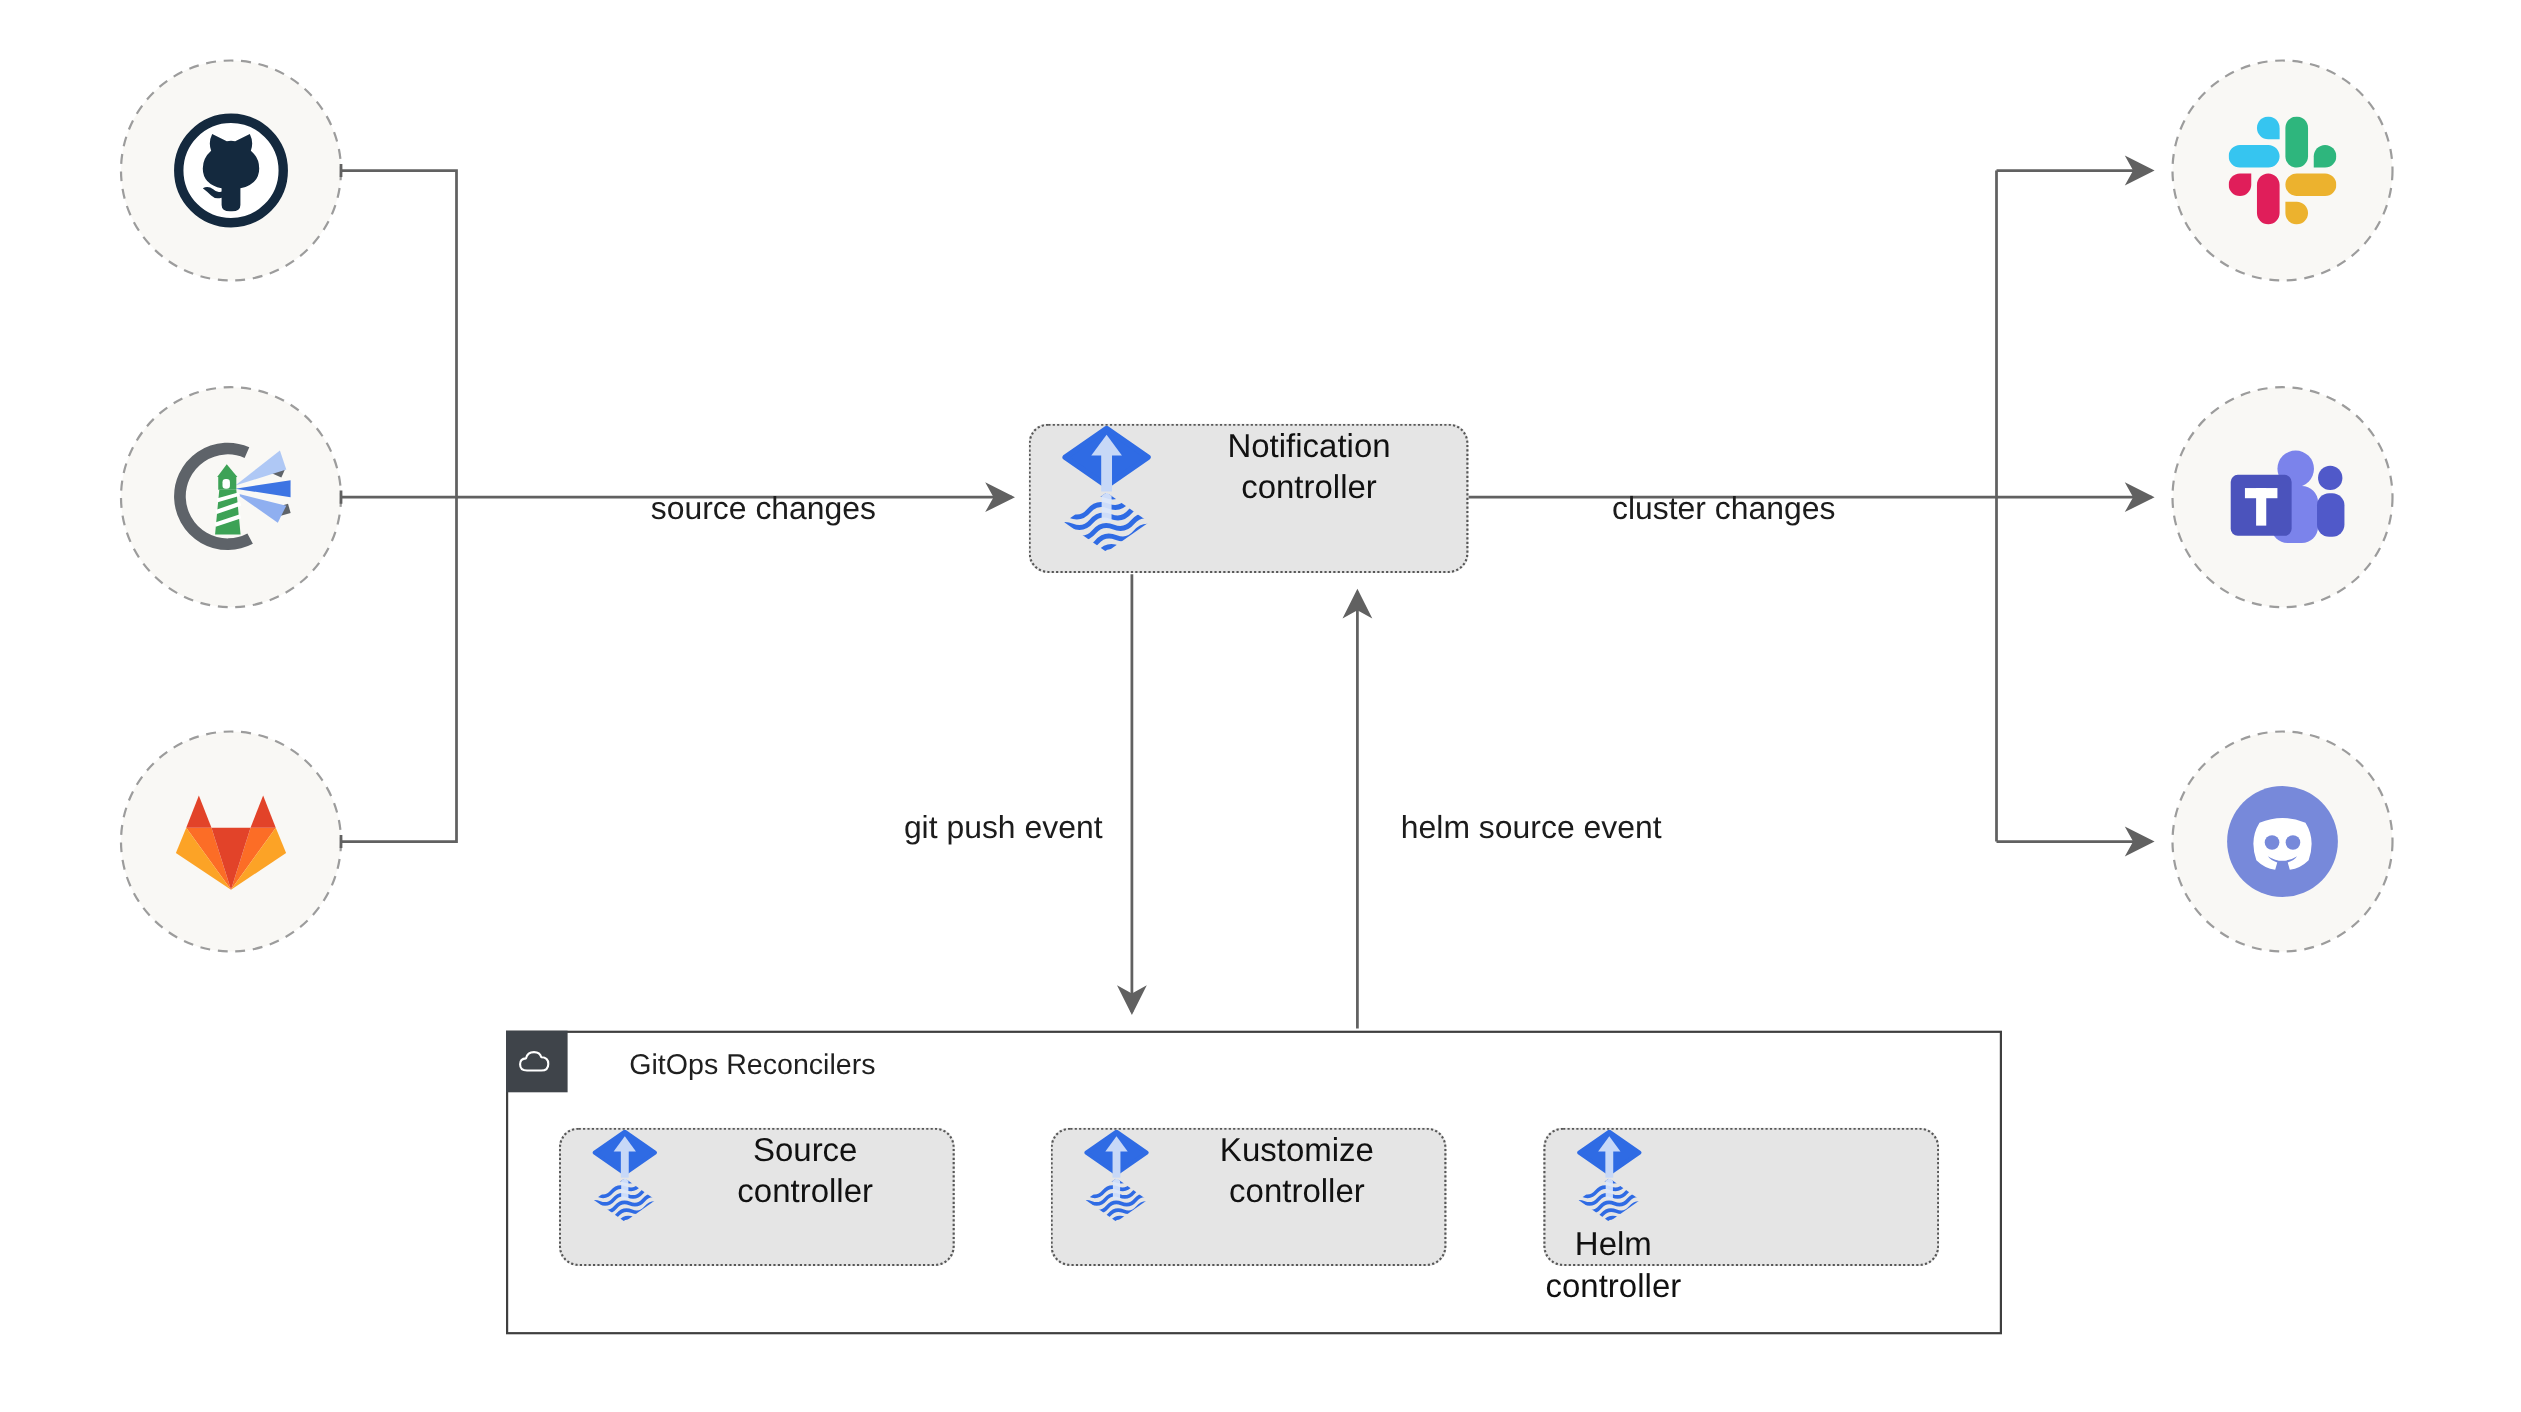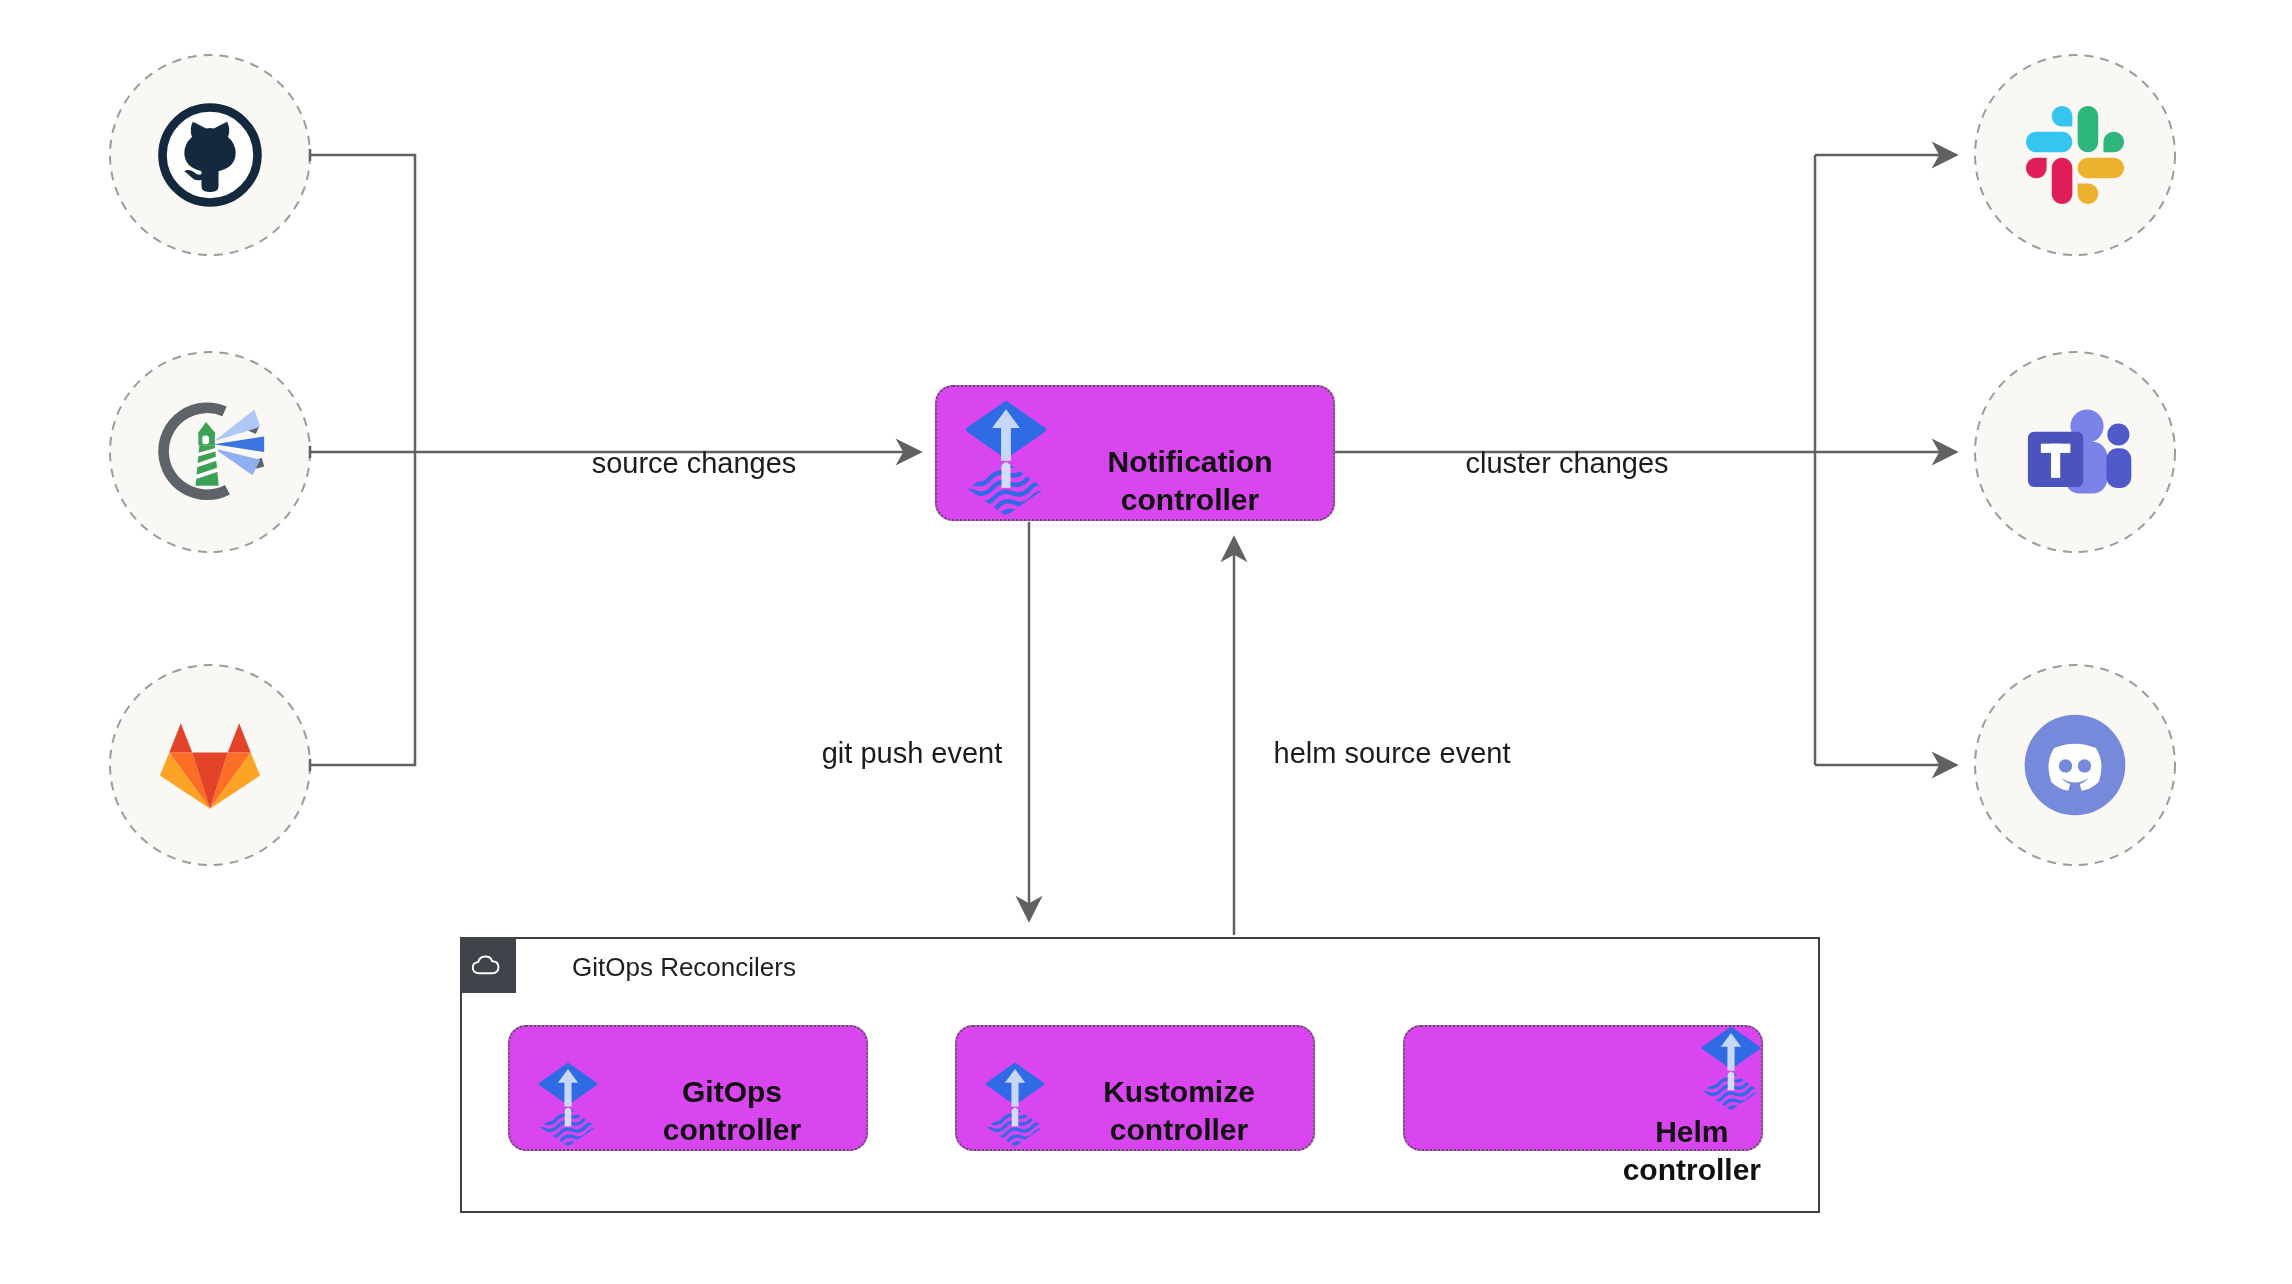--- a/index.html
+++ b/index.html
@@ -15,23 +15,23 @@
     display:flex; align-items:center; justify-content:center;
   }
   
 
   .edge-label {
     position:absolute; transform:translateX(-50%);
     font-size:29px; line-height:34px; white-space:nowrap; color:#1c1c1c;margin-top:44px;
   }
 
   .ctrl-box {
-    position:absolute; background:#d946ef;
+    position:absolute; background:#e5e5e5;
     border:2.5px dotted #575757; border-radius:18px;
-    display:flex; align-items:flex-end; box-sizing:border-box;font-weight:bold;
+    display:flex; align-items:flex-start; box-sizing:border-box;
   }
   .ctrl-box .flux { margin-left:28px; flex:0 0 auto; }
   .ctrl-label { flex:1 1 auto; text-align:center; font-size:30px; line-height:38px; color:#111; }
 
   .container-box {
     position:absolute; left:460px; top:937px; width:1360px; height:276px;
     border:2px solid #3f3f3f; background:#ffffff; box-sizing:border-box;
   }
   .container-badge {
     position:absolute; left:-2px; top:-2px; width:56px; height:56px;
@@ -199,21 +199,21 @@
       </svg>
     </div>
     <div class="container-title">GitOps Reconcilers</div>
   </div>
 
   <div class="ctrl-box" style="left:508px; top:1025px; width:360px; height:126px;">
     <svg class="flux" width="60" height="86" viewBox="0 0 100 144">
         <use href="#flux-logo"></use>
       </svg>
     <div class="ctrl-label">
-      <div>GitOps</div>
+      <div>Source</div>
       <div>controller</div>
     </div>
   </div>
 
   <div class="ctrl-box" style="left:955px; top:1025px; width:360px; height:126px;">
     <svg class="flux" width="60" height="86" viewBox="0 0 100 144">
         <use href="#flux-logo"></use>
       </svg>
     <div class="ctrl-label">
       <div>Kustomize</div>

